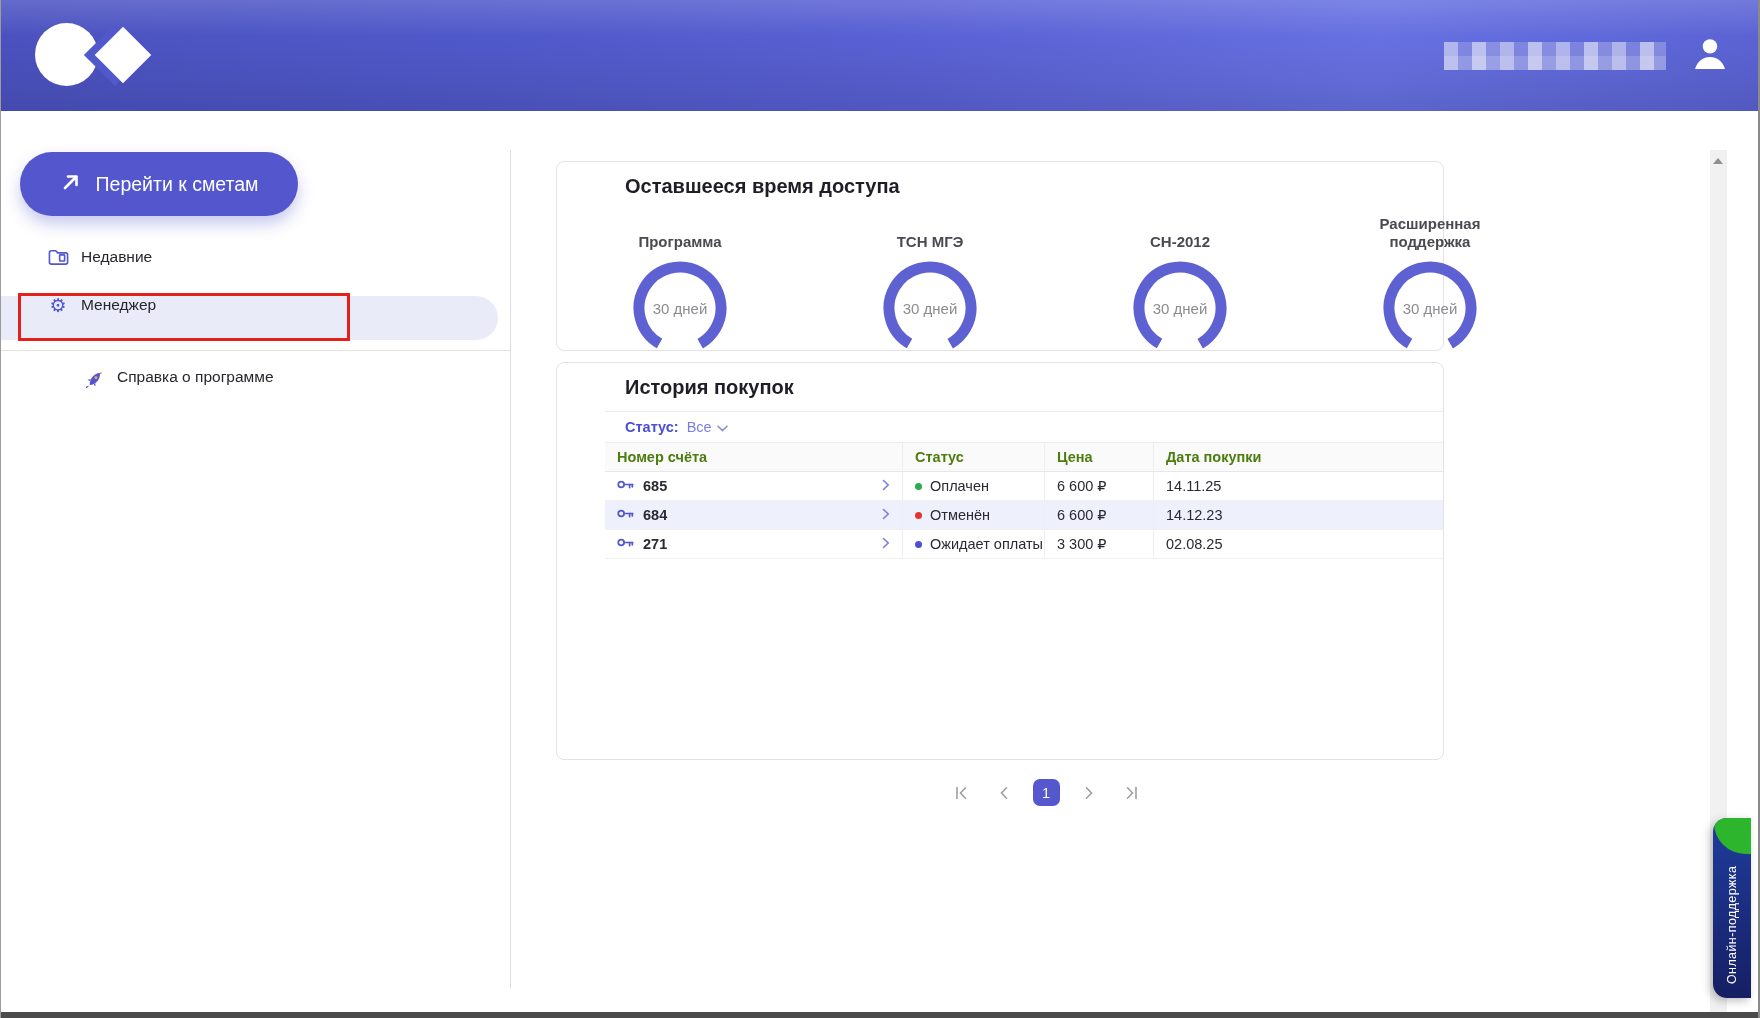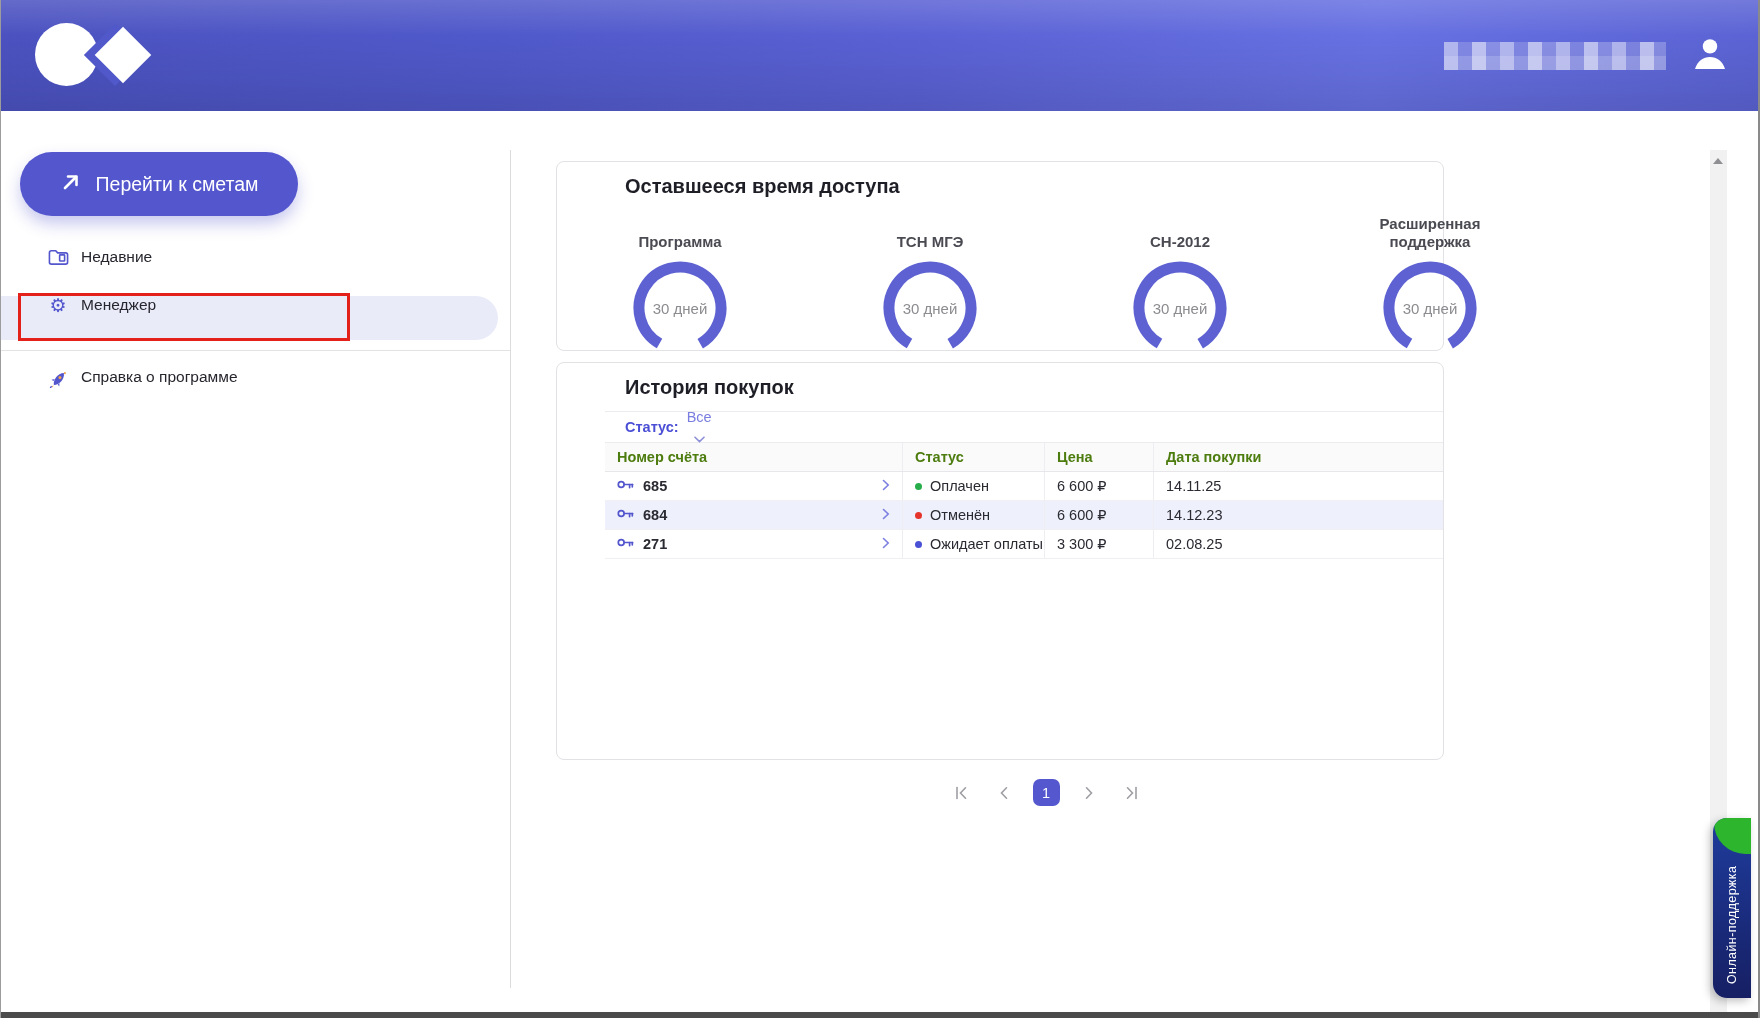--- a/index.html
+++ b/index.html
@@ -35,42 +35,42 @@
     font-family:inherit; display:flex; align-items:center; justify-content:center; gap:14px;
     box-shadow:0 8px 16px rgba(83,86,205,.32); }
   .nav-item { position:absolute; left:0; width:497px; height:44px; display:flex; align-items:flex-start; cursor:pointer; }
   .nav-item .ico { width:22px; margin-left:46px; display:flex; justify-content:center; }
   .nav-item .lbl { margin-left:12px; font-size:15.5px; color:#26262e; }
   .nav-recent { top:137px; }
   .nav-manager { top:185px; background:#e9ebf9; border-radius:0 22px 22px 0; }
   .annotation-box { position:absolute; left:17px; top:182px; width:332px; height:48px;
     border:3px solid #e3201a; z-index:5; pointer-events:none; }
   .side-sep { position:absolute; left:0; top:239px; width:509px; height:1px; background:#e3e3e3; }
-  .nav-help { top:257px; background:transparent; }
+  .nav-help { top:257px; background:transparent;margin-left:36px; }
   .gear-glyph { font-size:19px; color:#5356cd; line-height:1; }
 
   
   .content { position:absolute; left:510px; top:111px; width:1199px; height:901px; background:#fff; }
   .card { position:absolute; left:45px; width:888px; background:#fff; border:1px solid #e2e2e6; border-radius:8px;padding-left:48px; }
   .card-access { top:50px; height:190px; }
   .card-title { font-size:20px; font-weight:700; color:#1e1e26; padding:13px 20px 0 20px; }
   .gauges { display:flex; justify-content:space-between; padding:0 40px 0 0; width:940px; margin-top:2px; }
   .gauge-col { width:150px; display:flex; flex-direction:column; align-items:center; }
   .gauge-label { height:52px; display:flex; align-items:flex-end; justify-content:center; text-align:center;
     font-size:15px; font-weight:700; color:#4a4a52; line-height:1.25; }
   .gauge-ring { position:relative; width:96px; height:96px; margin-top:8px; }
   .gauge-ring svg { position:absolute; inset:0; }
   .gauge-value { position:absolute; inset:0; display:flex; align-items:center; justify-content:center;
     font-size:15px; color:#8c8c90; }
 
   .card-purchases { top:251px; height:398px; }
   .filter-row { margin-top:12px; border-top:1px solid #ececf0; border-bottom:1px solid #ececf0;
     height:32px; display:flex; align-items:center; padding-left:20px; gap:8px; }
   .filter-label { color:#4b4fd6; font-weight:700; font-size:14.5px; }
-  .filter-value { color:#7a7ee0; font-size:14.5px; display:flex; align-items:center; gap:5px; cursor:pointer;flex-direction:column; }
+  .filter-value { color:#7a7ee0; font-size:14.5px; display:flex; align-items:center; gap:5px; cursor:pointer; }
 
   .tbl { width:100%; }
   .tbl-row { display:grid; grid-template-columns:298px 142px 109px 1fr; height:29px; }
   .tbl-head { background:#fafafb; border-bottom:1px solid #e7e7eb; }
   .tbl-head .cell { font-weight:700; color:#4d7c0f; }
   .cell { display:flex; align-items:center; padding:0 12px; font-size:14.5px; color:#2a2a32;
     border-right:1px solid #eeeef2; overflow:hidden; white-space:nowrap; }
   .cell:last-child { border-right:none; }
   .tbl-body .tbl-row { border-bottom:1px solid #f0f0f3; }
   .tbl-row.hl { background:#eef0fb; }

